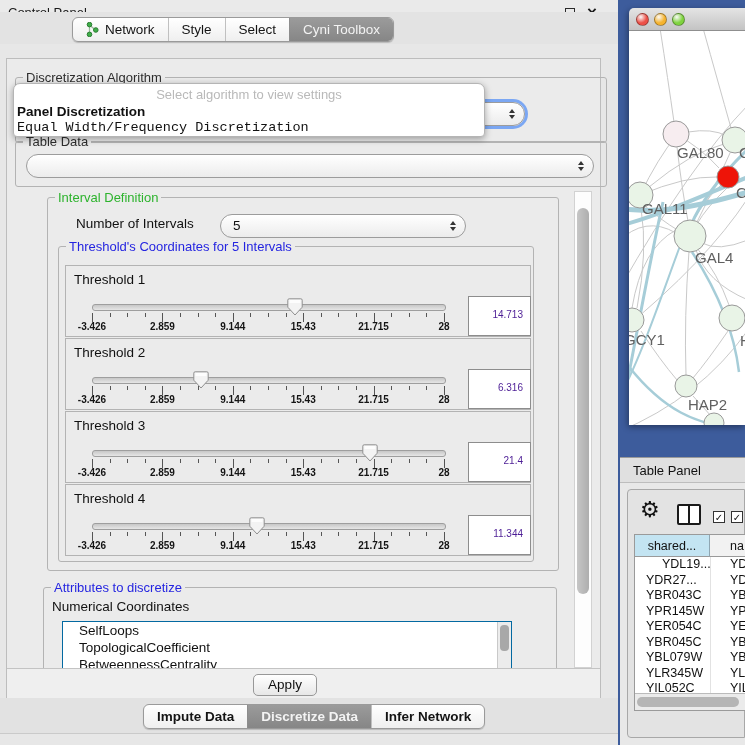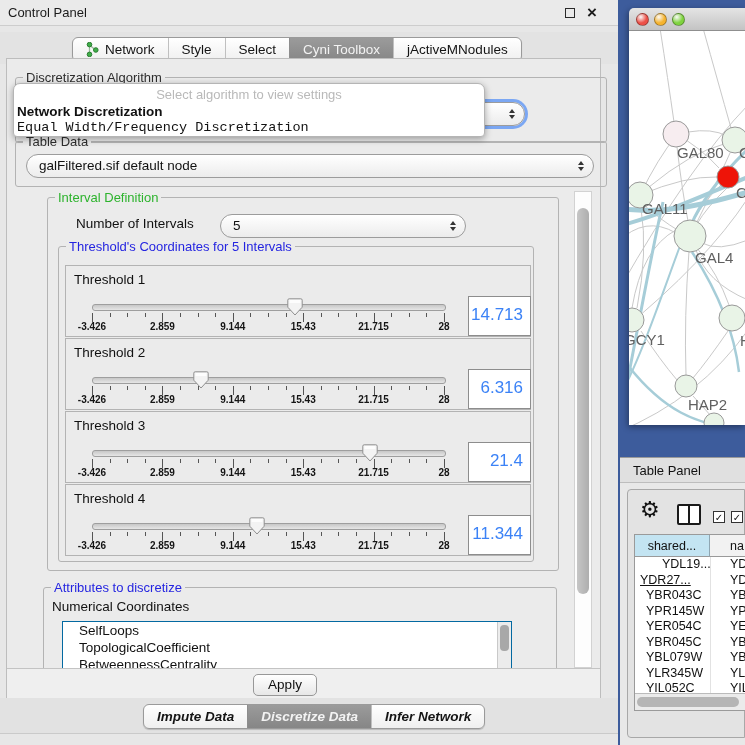--- a/index.html
+++ b/index.html
@@ -7,21 +7,21 @@
          font-family:"Liberation Sans",sans-serif;-webkit-font-smoothing:antialiased;}
   .abs{position:absolute;box-sizing:border-box;}
 
   
   .desktop{left:610px;top:0;width:135px;height:745px;background:#3d5c9c;}
   .control-panel{left:0;top:0;width:618px;height:745px;background:#e7e7e7;}
   .cp-titlebar{left:0;top:0;width:618px;height:26px;background:#eaeaea;border-bottom:1px solid #cdcdcd;}
   .cp-title{left:8px;top:0;height:26px;line-height:26px;font-size:13px;color:#1a1a1a;}
   .float-icon{left:565px;top:8px;width:10px;height:10px;border:1.5px solid #2a2a2a;background:transparent;}
   .close-icon{left:584px;top:1px;width:16px;height:24px;line-height:24px;font-size:17px;font-weight:bold;color:#1a1a1a;text-align:center;}
-  .top-tabstrip{left:0;top:32px;width:618px;height:32px;background:#e3e3e3;}
+  .top-tabstrip{left:0;top:12px;width:618px;height:32px;background:#e3e3e3;}
 
   .tabgroup{position:absolute;display:flex;border:1px solid #9a9a9a;border-radius:6px;overflow:hidden;
             background:linear-gradient(#ffffff,#efefef);box-shadow:0 1px 1px rgba(0,0,0,.18);}
   .tab{display:flex;align-items:center;height:23px;padding:0 13px;font-size:13.5px;color:#141414;border-left:1px solid #c0c0c0;}
   .tab:first-child{border-left:none;}
   .tab.selected{background:linear-gradient(#9b9b9b,#868686);color:#f3f3f3;border-left-color:#8d8d8d;}
   .bold-tabs .tab{font-weight:bold;}
   .tab .ticon{margin-right:6px;display:inline-block;}
 
   .cp-body{left:6px;top:58px;width:595px;height:640px;background:#ebebeb;border:1px solid #bdbdbd;}
@@ -47,35 +47,35 @@
 
   .th-panel{position:absolute;left:6px;width:464px;height:70px;border:1px solid #b3b3b3;background:#ebebeb;}
   .th-label{position:absolute;left:8px;top:6px;}
   .slider-zone{position:absolute;left:0;top:0;width:464px;height:70px;}
   .track{position:absolute;left:26px;top:38px;width:352px;height:5px;border:1px solid #9e9e9e;border-radius:3px;
          background:linear-gradient(#c7c7c7,#e6e6e6);}
   .thumb{position:absolute;top:32px;width:16px;height:18px;}
   .tickmark{position:absolute;width:1px;background:#555;top:47px;}
   .ticklabel{position:absolute;top:55px;transform:translateX(-50%);font-size:10px;font-weight:bold;color:#151515;white-space:nowrap;}
   .valbox{position:absolute;left:402px;top:30px;width:54px;height:38px;background:#fff;border:1px solid #8d8d8d;
-          font-size:17px;color:#3b82f6;text-align:right;line-height:36px;padding-right:7px;}
+          font-size:10px;color:#4c1d95;text-align:right;line-height:36px;padding-right:7px;}
 
   .attr-list{background:#fff;border:1px solid #0369a1;overflow:hidden;}
   .attr-item{height:17px;line-height:17px;font-size:13.5px;color:#111;padding-left:16px;white-space:nowrap;}
   .list-scroll{position:absolute;right:0;top:0;bottom:0;width:13px;background:#ececec;border-left:1px solid #c9c9c9;}
   .list-thumb{position:absolute;left:2px;top:3px;width:9px;height:26px;border-radius:4px;background:#a8a8a8;}
 
   .apply-bar{left:0;top:609px;width:593px;height:30px;background:#efefef;border-top:1px solid #c3c3c3;z-index:45;}
   .apply-btn{left:246px;top:5px;width:64px;height:22px;border:1px solid #989898;border-radius:5px;
              background:linear-gradient(#ffffff,#e7e7e7);font-size:13.5px;color:#111;text-align:center;line-height:20px;}
 
   .main-scroll{left:567px;top:132px;width:18px;height:477px;background:#fdfdfd;border:1px solid #d2d2d2;}
   .main-thumb{left:2px;top:16px;width:12px;height:386px;border-radius:6px;background:linear-gradient(90deg,#c6c6c6,#aeaeae);}
 
-  .bottom-tabstrip{left:0;top:698px;width:618px;height:36px;background:#e2e2e2;border-bottom:1px solid #cacaca;font-style:italic;}
+  .bottom-tabstrip{left:0;top:698px;width:618px;height:36px;background:#e2e2e2;border-bottom:1px solid #cacaca;}
 
   
   .mac-window{left:629px;top:8px;width:116px;height:417px;border-radius:5px 0 0 0;box-shadow:-1px 2px 6px rgba(0,0,0,.4);}
   .mac-titlebar{left:0;top:0;width:116px;height:23px;border-radius:5px 0 0 0;
                 background:linear-gradient(#e4e4e4,#c3c3c3);border-bottom:1px solid #8f8f8f;}
   .light{position:absolute;top:5px;width:13px;height:13px;border-radius:50%;box-sizing:border-box;border:1px solid rgba(0,0,0,.35);}
   .net-canvas{left:0;top:23px;width:116px;height:394px;background:#ffffff;}
 
   
   .tp-region{left:620px;top:457px;width:125px;height:288px;background:#e8e8e8;}
@@ -125,48 +125,44 @@
           </div>
           <div class="tab">
             <span>Style</span>
           </div>
           <div class="tab">
             <span>Select</span>
           </div>
           <div class="tab selected">
             <span>Cyni Toolbox</span>
           </div>
-          <div class="tab">
-            <span>jActiveMNodules</span>
-          </div>
         </div>
     </div>
 
     <div class="abs cp-body">
 
       <div class="abs group" style="left:8px;top:18px;width:592px;height:66px;">
         <span class="gtitle">Discretization Algorithm</span>
         <div class="abs combo focus" style="left:10px;top:24px;width:499px;height:24px;">
           <span class="stepper">
               <i class="up"></i>
               <i class="down"></i>
             </span>
         </div>
       </div>
 
       <div class="abs popup" style="left:6px;top:24px;width:472px;height:54px;">
         <div class="hint">Select algorithm to view settings</div>
-        <div class="opt b" style="top:20px;">Network Discretization</div>
+        <div class="opt b" style="top:20px;">Panel Discretization</div>
         <div class="opt" style="top:36px;font-family:Liberation Mono, monospace;">Equal Width/Frequency Discretization</div>
       </div>
 
       <div class="abs group" style="left:8px;top:82px;width:592px;height:46px;">
         <span class="gtitle">Table Data</span>
         <div class="abs combo" style="left:10px;top:12px;width:568px;height:24px;">
-          <span>galFiltered.sif default node</span>
           <span class="stepper">
               <i class="up"></i>
               <i class="down"></i>
             </span>
         </div>
       </div>
 
       <div class="abs group" style="left:40px;top:138px;width:512px;height:374px;">
         <span class="gtitle green">Interval Definition</span>
 
@@ -454,21 +450,21 @@
         <div class="tp-hrow">
           <div class="tp-hcell" id="hcell0" style="width: 75px; text-align: center; background: rgb(195, 228, 242);">shared...</div>
           <div class="tp-hcell" id="hcell1" style="width: 85px; padding-left: 20px; border-right: none; background: rgb(242, 242, 242);">na</div>
         </div>
         <div class="tp-rows" id="tableRows">
             <div class="trow">
               <div class="tcell" style="width: 75px; padding-left: 27px;">YDL19...</div>
               <div class="tcell" style="width: 60px; padding-left: 20px;">YDL1</div>
             </div>
             <div class="trow">
-              <div class="tcell" style="width: 75px; padding-left: 5px; text-decoration: underline;">YDR27...</div>
+              <div class="tcell" style="width: 75px; padding-left: 11px;">YDR27...</div>
               <div class="tcell" style="width: 60px; padding-left: 20px;">YDR2</div>
             </div>
             <div class="trow">
               <div class="tcell" style="width: 75px; padding-left: 11px;">YBR043C</div>
               <div class="tcell" style="width: 60px; padding-left: 20px;">YBR0</div>
             </div>
             <div class="trow">
               <div class="tcell" style="width: 75px; padding-left: 11px;">YPR145W</div>
               <div class="tcell" style="width: 60px; padding-left: 20px;">YPR1</div>
             </div>

